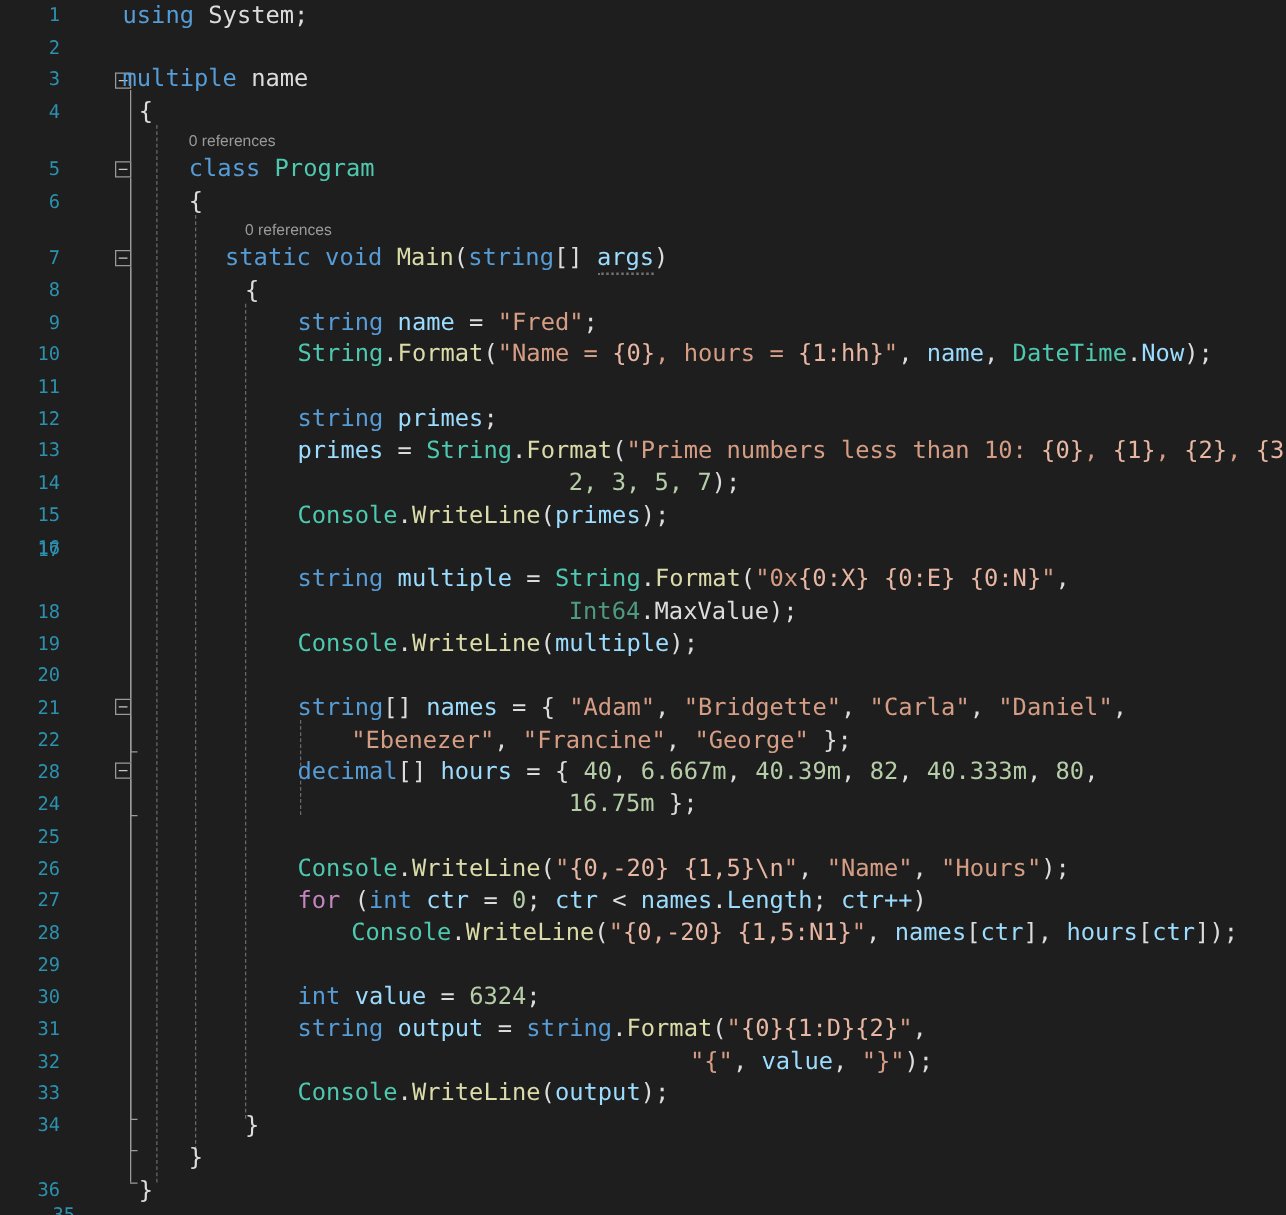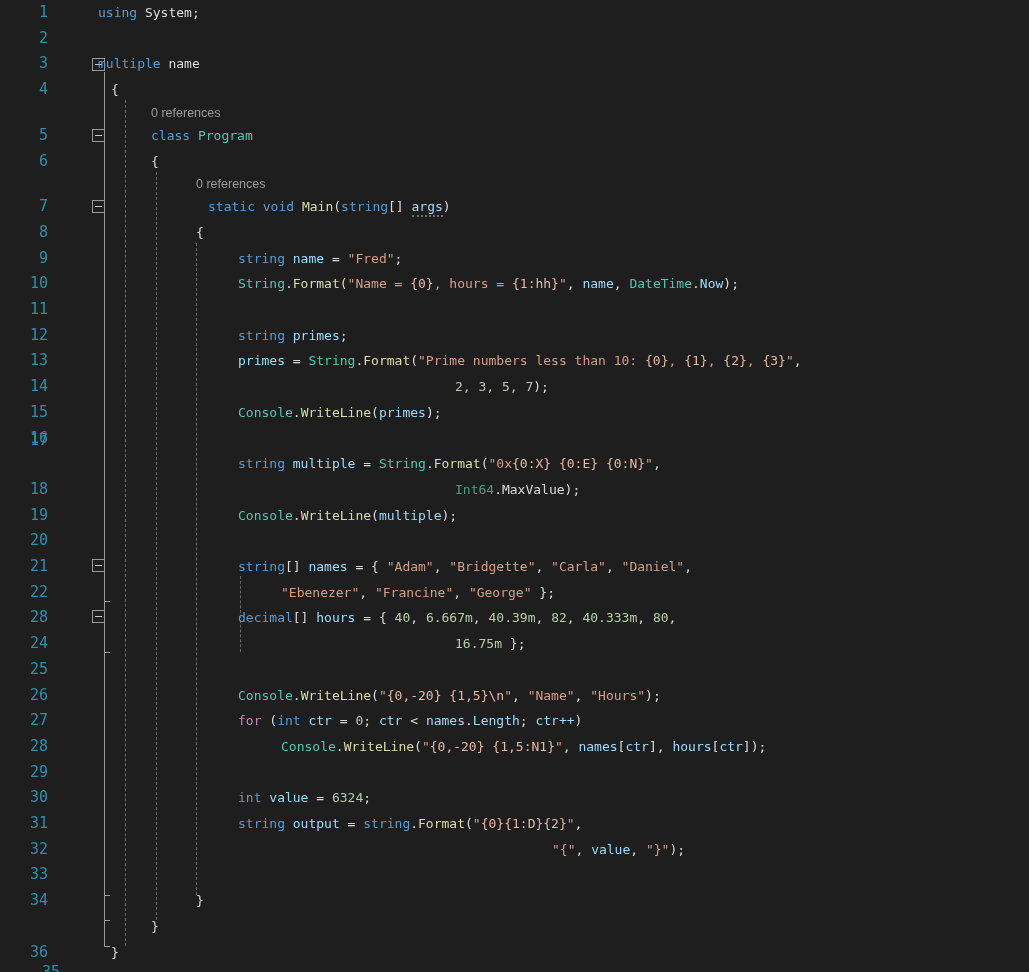--- a/index.html
+++ b/index.html
@@ -31,21 +31,21 @@
     font-size: 15px;
     line-height: 25.7px;
   }
 
   .codetext {
     position: absolute;
     left: 98px;
     top: 0;
     line-height: 25.7px;
     font-family: "DejaVu Sans Mono", monospace;
-    font-size: 13px;
+    font-size: 19px;
     letter-spacing: 0px;
     color: #dcdcdc;
     white-space: pre;
   }
 
   
   .codelens {
     position: absolute;
     color: #9a9a9a;
     font-family: "Liberation Sans", sans-serif;
@@ -188,21 +188,21 @@
   <div class="codetext" style="top:0px;"><span class="kw">using</span> <span class="punc">System;</span></div>
 
   <div class="codetext" style="top:51.4px;"><span class="kw">multiple</span> <span class="punc">name</span></div>
 
   <div class="codetext" style="top:77.1px; left:111px;"><span class="punc">{</span></div>
 
   <div class="codetext" style="top:122.8px; left:151px;"><span class="kw">class</span> <span class="type">Program</span></div>
 
   <div class="codetext" style="top:148.5px; left:151px;"><span class="punc">{</span></div>
 
-  <div class="codetext" style="top:194.2px; left:208px;"><span class="kw">static</span> <span class="kw">void</span> <span class="method">Main</span><span class="punc">(</span><span class="kw">string</span><span class="punc">[]</span> <span class="ident squiggle">args</span><span class="punc">)</span></div>
+  <div class="codetext" style="top:194.2px; left:180px;"><span class="kw">static</span> <span class="kw">void</span> <span class="method">Main</span><span class="punc">(</span><span class="kw">string</span><span class="punc">[]</span> <span class="ident squiggle">args</span><span class="punc">)</span></div>
 
   <div class="codetext" style="top:219.9px; left:196px;"><span class="punc">{</span></div>
 
   <div class="codetext" style="top:245.6px; left:238px;"><span class="kw">string</span> <span class="ident">name</span><span class="punc"> = </span><span class="str">"Fred"</span><span class="punc">;</span></div>
 
   <div class="codetext" style="top:271.3px; left:238px;"><span class="type">String</span><span class="punc">.</span><span class="method">Format</span><span class="punc">(</span><span class="str">"Name = </span><span class="fmt">{0}</span><span class="str">, hours = </span><span class="fmt">{1:hh}</span><span class="str">"</span><span class="punc">, </span><span class="ident">name</span><span class="punc">, </span><span class="type">DateTime</span><span class="punc">.</span><span class="ident">Now</span><span class="punc">)</span><span class="punc">;</span></div>
 
   <div class="codetext" style="top:322.7px; left:238px;"><span class="kw">string</span> <span class="ident">primes</span><span class="punc">;</span></div>
 
   <div class="codetext" style="top:348.4px; left:238px;"><span class="ident">primes</span><span class="punc"> = </span><span class="type">String</span><span class="punc">.</span><span class="method">Format</span><span class="punc">(</span><span class="str">"Prime numbers less than 10: </span><span class="fmt">{0}</span><span class="str">, </span><span class="fmt">{1}</span><span class="str">, </span><span class="fmt">{2}</span><span class="str">, </span><span class="fmt">{3}</span><span class="str">"</span><span class="punc">, </span></div>
@@ -230,20 +230,21 @@
   <div class="codetext" style="top:708.2px; left:238px;"><span class="kwctl">for</span> <span class="punc">(</span><span class="kw">int</span> <span class="ident">ctr</span><span class="punc"> = </span><span class="num">0</span><span class="punc">;</span> <span class="ident">ctr</span><span class="punc"> &lt; </span><span class="ident">names</span><span class="punc">.</span><span class="ident">Length</span><span class="punc">;</span> <span class="ident">ctr++</span><span class="punc">)</span></div>
 
   <div class="codetext" style="top:733.9px; left:281px;"><span class="type">Console</span><span class="punc">.</span><span class="method">WriteLine</span><span class="punc">(</span><span class="str">"</span><span class="fmt">{0,-20}</span><span class="str"> </span><span class="fmt">{1,5:N1}</span><span class="str">"</span><span class="punc">, </span><span class="ident">names</span><span class="punc">[</span><span class="ident">ctr</span><span class="punc">]</span><span class="punc">, </span><span class="ident">hours</span><span class="punc">[</span><span class="ident">ctr</span><span class="punc">]</span><span class="punc">)</span><span class="punc">;</span></div>
 
   <div class="codetext" style="top:785.3px; left:238px;"><span class="kw">int</span> <span class="ident">value</span><span class="punc"> = </span><span class="num">6324</span><span class="punc">;</span></div>
 
   <div class="codetext" style="top:811px; left:238px;"><span class="kw">string</span> <span class="ident">output</span><span class="punc"> = </span><span class="kw">string</span><span class="punc">.</span><span class="method">Format</span><span class="punc">(</span><span class="str">"</span><span class="fmt">{0}</span><span class="fmt">{1:D}</span><span class="fmt">{2}</span><span class="str">"</span><span class="punc">,</span></div>
 
   <div class="codetext" style="top:836.7px; left:552px;"><span class="str">"{"</span><span class="punc">, </span><span class="ident">value</span><span class="punc">, </span><span class="str">"}"</span><span class="punc">)</span><span class="punc">;</span></div>
 
+  <div class="codetext" style="top:862.4px; left:238px;"><span class="type">Console</span><span class="punc">.</span><span class="method">WriteLine</span><span class="punc">(</span><span class="ident">output</span><span class="punc">)</span><span class="punc">;</span></div>
 
   <div class="codetext" style="top:888.1px; left:196px;"><span class="punc">}</span></div>
 
   <div class="codetext" style="top:913.8px; left:151px;"><span class="punc">}</span></div>
 
   <div class="codetext" style="top:939.5px; left:111px;"><span class="punc">}</span></div>
 
 </div>
 
 </body></html>

